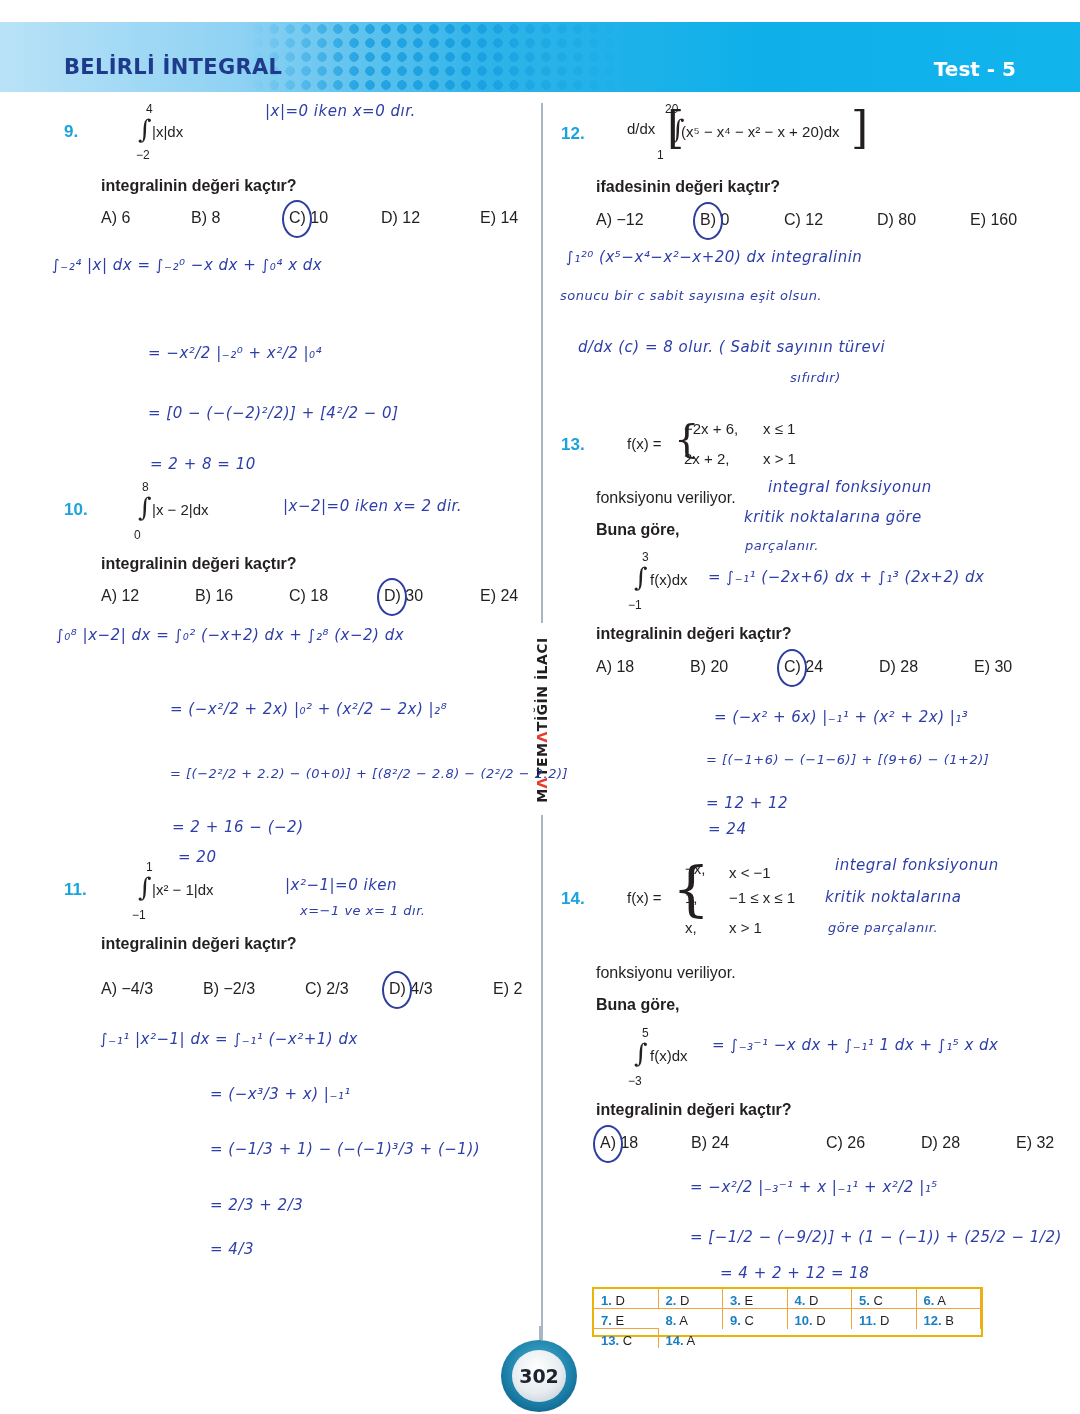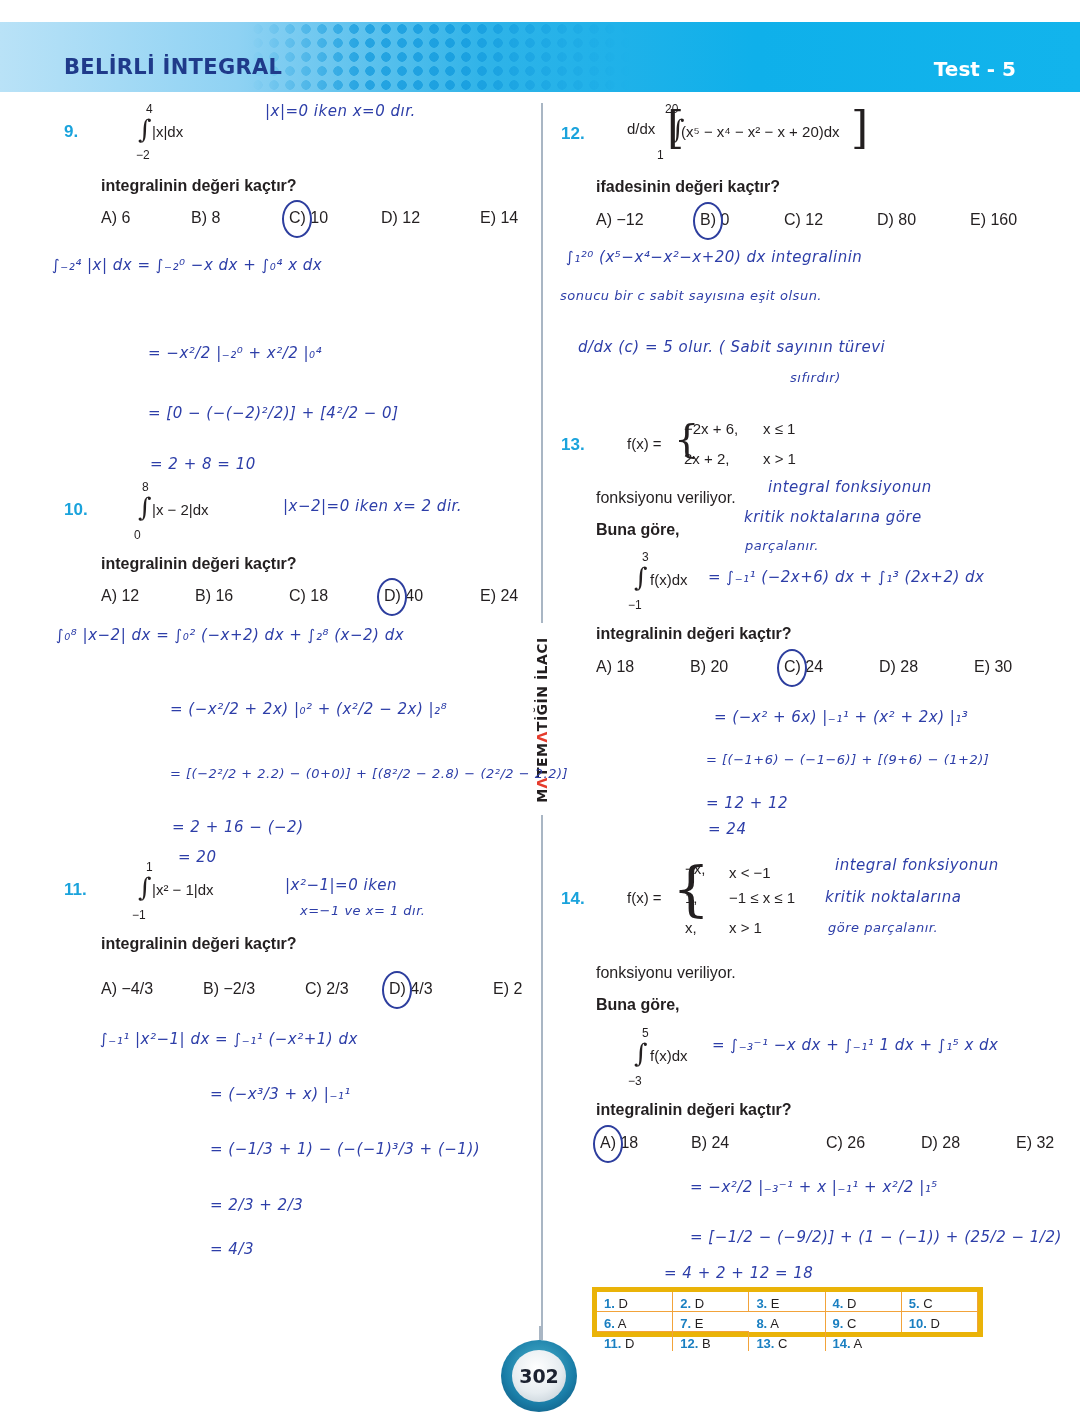--- a/index.html
+++ b/index.html
@@ -69,21 +69,21 @@
   
   .piece { position: absolute; font-size: 15px; color: #231f20; }
   .piece .lhs { position: absolute; white-space: nowrap; }
   .piece .brace { position: absolute; font-size: 40px; font-family: "DejaVu Serif", serif; line-height: 1; color: #231f20; }
   .piece .row { position: absolute; white-space: nowrap; }
   .piece .cond { position: absolute; white-space: nowrap; }
 
   
   .key {
     position: absolute; left: 592px; top: 1287px; width: 391px; height: 50px;
-    border: 5px solid #eab308; display: grid; grid-template-columns: repeat(5, 1fr); grid-template-rows: 1fr 1fr;
+    border: 2px solid #eab308; display: grid; grid-template-columns: repeat(6, 1fr); grid-template-rows: 1fr 1fr;
   }
   .key .cell {
     border-right: 1.5px solid #f2a33a; border-bottom: 1.5px solid #f2a33a;
     font-size: 13px; padding: 4px 0 0 7px; color: #231f20;
   }
   .key .cell:nth-child(7n) { border-right: none; }
   .key .cell:nth-child(n+8) { border-bottom: none; }
   .key .n { color: #1a7fc1; font-weight: bold; }
 
   
@@ -145,21 +145,21 @@
     <span class="sign" style="left:4px; top:14px;">∫</span>
     <span class="body" style="left:18px; top:21px;">|x − 2|dx</span>
     <span class="lo" style="left:0; top:48px;">0</span>
   </div>
   <div class="hw" style="left:283px; top:497px;">|x−2|=0 iken  x= 2 dir.</div>
   <div class="prompt" style="left:101px; top:555px;">integralinin değeri kaçtır?</div>
   <div class="opts" style="left:101px; top:587px;">
     <span class="opt" style="width:94px;">A) 12</span>
     <span class="opt" style="width:94px;">B) 16</span>
     <span class="opt" style="width:95px;">C) 18</span>
-    <span class="opt circled" style="width:96px;">D) 40</span>
+    <span class="opt circled" style="width:96px;">D) 30</span>
     <span class="opt">E) 24</span>
   </div>
   <div class="hw" style="left:56px; top:626px;">∫₀⁸ |x−2| dx = ∫₀² (−x+2) dx + ∫₂⁸ (x−2) dx</div>
   <div class="hw" style="left:170px; top:700px;">= (−x²/2 + 2x) |₀² + (x²/2 − 2x) |₂⁸</div>
   <div class="hw small" style="left:170px; top:766px;">= [(−2²/2 + 2.2) − (0+0)] + [(8²/2 − 2.8) − (2²/2 − 2.2)]</div>
   <div class="hw" style="left:172px; top:818px;">= 2 + 16 − (−2)</div>
   <div class="hw" style="left:178px; top:848px;">= 20</div>
 </div>
 
 <div>
@@ -201,21 +201,21 @@
   <div class="prompt" style="left:596px; top:178px;">ifadesinin değeri kaçtır?</div>
   <div class="opts" style="left:596px; top:211px;">
     <span class="opt" style="width:104px;">A) −12</span>
     <span class="opt circled" style="width:84px;">B) 0</span>
     <span class="opt" style="width:93px;">C) 12</span>
     <span class="opt" style="width:93px;">D) 80</span>
     <span class="opt">E) 160</span>
   </div>
   <div class="hw" style="left:566px; top:248px;">∫₁²⁰ (x⁵−x⁴−x²−x+20) dx  integralinin</div>
   <div class="hw small" style="left:560px; top:288px;">sonucu  bir  c  sabit sayısına   eşit  olsun.</div>
-  <div class="hw" style="left:578px; top:338px;">d/dx (c) = 5   olur. ( Sabit   sayının  türevi</div>
+  <div class="hw" style="left:578px; top:338px;">d/dx (c) = 8   olur. ( Sabit   sayının  türevi</div>
   <div class="hw small" style="left:790px; top:370px;">sıfırdır)</div>
 </div>
 
 <div>
   <div class="qnum" style="left:561px; top:435px;">13.</div>
   <div class="piece" style="left:627px; top:418px;">
     <span class="lhs" style="left:0; top:17px;">f(x) =</span>
     <span class="brace" style="left:47px; top:0;">{</span>
     <span class="row" style="left:57px; top:2px;">−2x + 6,</span>
     <span class="cond" style="left:136px; top:2px;">x ≤ 1</span>
@@ -275,21 +275,21 @@
   <div class="prompt" style="left:596px; top:1101px;">integralinin değeri kaçtır?</div>
   <div class="opts" style="left:600px; top:1134px;">
     <span class="opt circled" style="width:91px;">A) 18</span>
     <span class="opt" style="width:95px;">B) 24</span>
     <span class="opt" style="width:95px;margin-left:40px;">C) 26</span>
     <span class="opt" style="width:95px;">D) 28</span>
     <span class="opt">E) 32</span>
   </div>
   <div class="hw" style="left:690px; top:1178px;">= −x²/2 |₋₃⁻¹  +  x |₋₁¹  +  x²/2 |₁⁵</div>
   <div class="hw" style="left:690px; top:1228px;">= [−1/2 − (−9/2)] + (1 − (−1)) + (25/2 − 1/2)</div>
-  <div class="hw" style="left:664px; top:1264px;text-align:center;">= 4 + 2 + 12 = 18</div>
+  <div class="hw" style="left:720px; top:1264px;text-align:center;">= 4 + 2 + 12 = 18</div>
 </div>
 
 <div class="key">
   <div class="cell"><span class="n">1.</span> <span>D</span></div>
   <div class="cell"><span class="n">2.</span> <span>D</span></div>
   <div class="cell"><span class="n">3.</span> <span>E</span></div>
   <div class="cell"><span class="n">4.</span> <span>D</span></div>
   <div class="cell"><span class="n">5.</span> <span>C</span></div>
   <div class="cell"><span class="n">6.</span> <span>A</span></div>
   <div class="cell"><span class="n">7.</span> <span>E</span></div>

